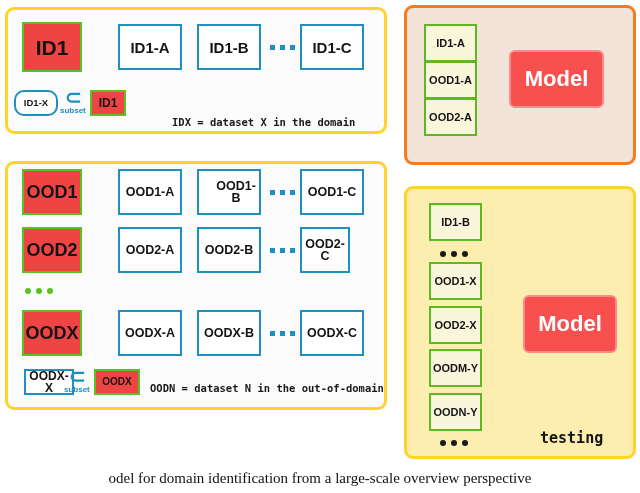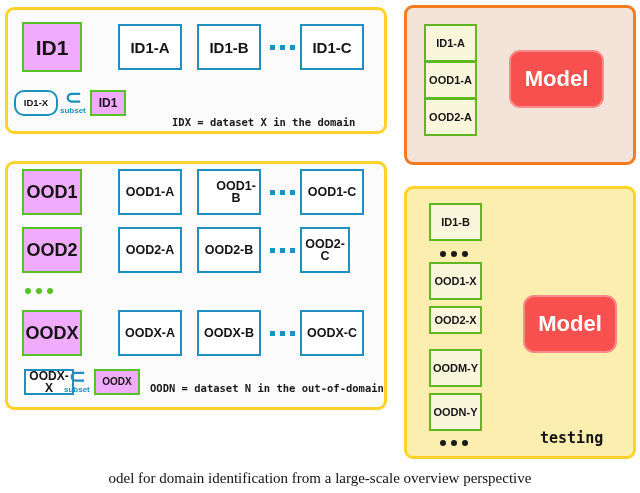--- a/index.html
+++ b/index.html
@@ -22,21 +22,21 @@
     align-items: center;
     justify-content: center;
     text-align: center;
     font-weight: bold;
     color: #141414;
     line-height: 1;
     position: absolute;
   }
   .box-green {
     border: 2.5px solid #57c224;
-    background: #f0abfc;
+    background: #ef4444;
   }
   .box-blue {
     border: 2.5px solid #1e8fbe;
     background: #ffffff;
   }
   .box-cream {
     border: 2.5px solid #5fb81f;
     background: #faf6dc;
   }
 
@@ -116,21 +116,21 @@
   .dots.blue i { background: #1e8fbe; }
   .dots.green i { background: #57c224; border-radius: 50%; width: 6px; height: 6px; }
   .dots.black i { background: #1a1a1a; border-radius: 50%; width: 6px; height: 6px; }
 
   
   .model-box {
     position: absolute;
     box-sizing: border-box;
     background: #f8504e;
     border: 2px solid #fb8a88;
-    border-radius: 11px;
+    border-radius: 6px;
     display: flex;
     align-items: center;
     justify-content: center;
     color: #ffffff;
     font-weight: bold;
   }
 
   
   .arrows {
     position: absolute;
@@ -273,21 +273,21 @@
 
 <div class="box box-cream" style="left:429px; top:203px; width:53px; height:38px; font-size:11px;">ID1-B</div>
 
 <div class="dots black" style="left:440px; top:251px;">
     <i></i>
     <i></i>
     <i></i>
   </div>
 
 <div class="box box-cream" style="left:429px; top:262px; width:53px; height:38px; font-size:11px;">OOD1-X</div>
-<div class="box box-cream" style="left:429px; top:306px; width:53px; height:28px; font-size:11px;">OOD2-X</div>
+<div class="box box-cream" style="left:429px; top:306px; width:53px; height:38px; font-size:11px;">OOD2-X</div>
 <div class="box box-cream" style="left:429px; top:349px; width:53px; height:38px; font-size:11px;">OODM-Y</div>
 <div class="box box-cream" style="left:429px; top:393px; width:53px; height:38px; font-size:11px;">OODN-Y</div>
 
 <div class="dots black" style="left:440px; top:440px;">
     <i></i>
     <i></i>
     <i></i>
   </div>
 
 <div class="model-box" style="left:523px; top:295px; width:94px; height:58px; font-size:22px;">Model</div>

